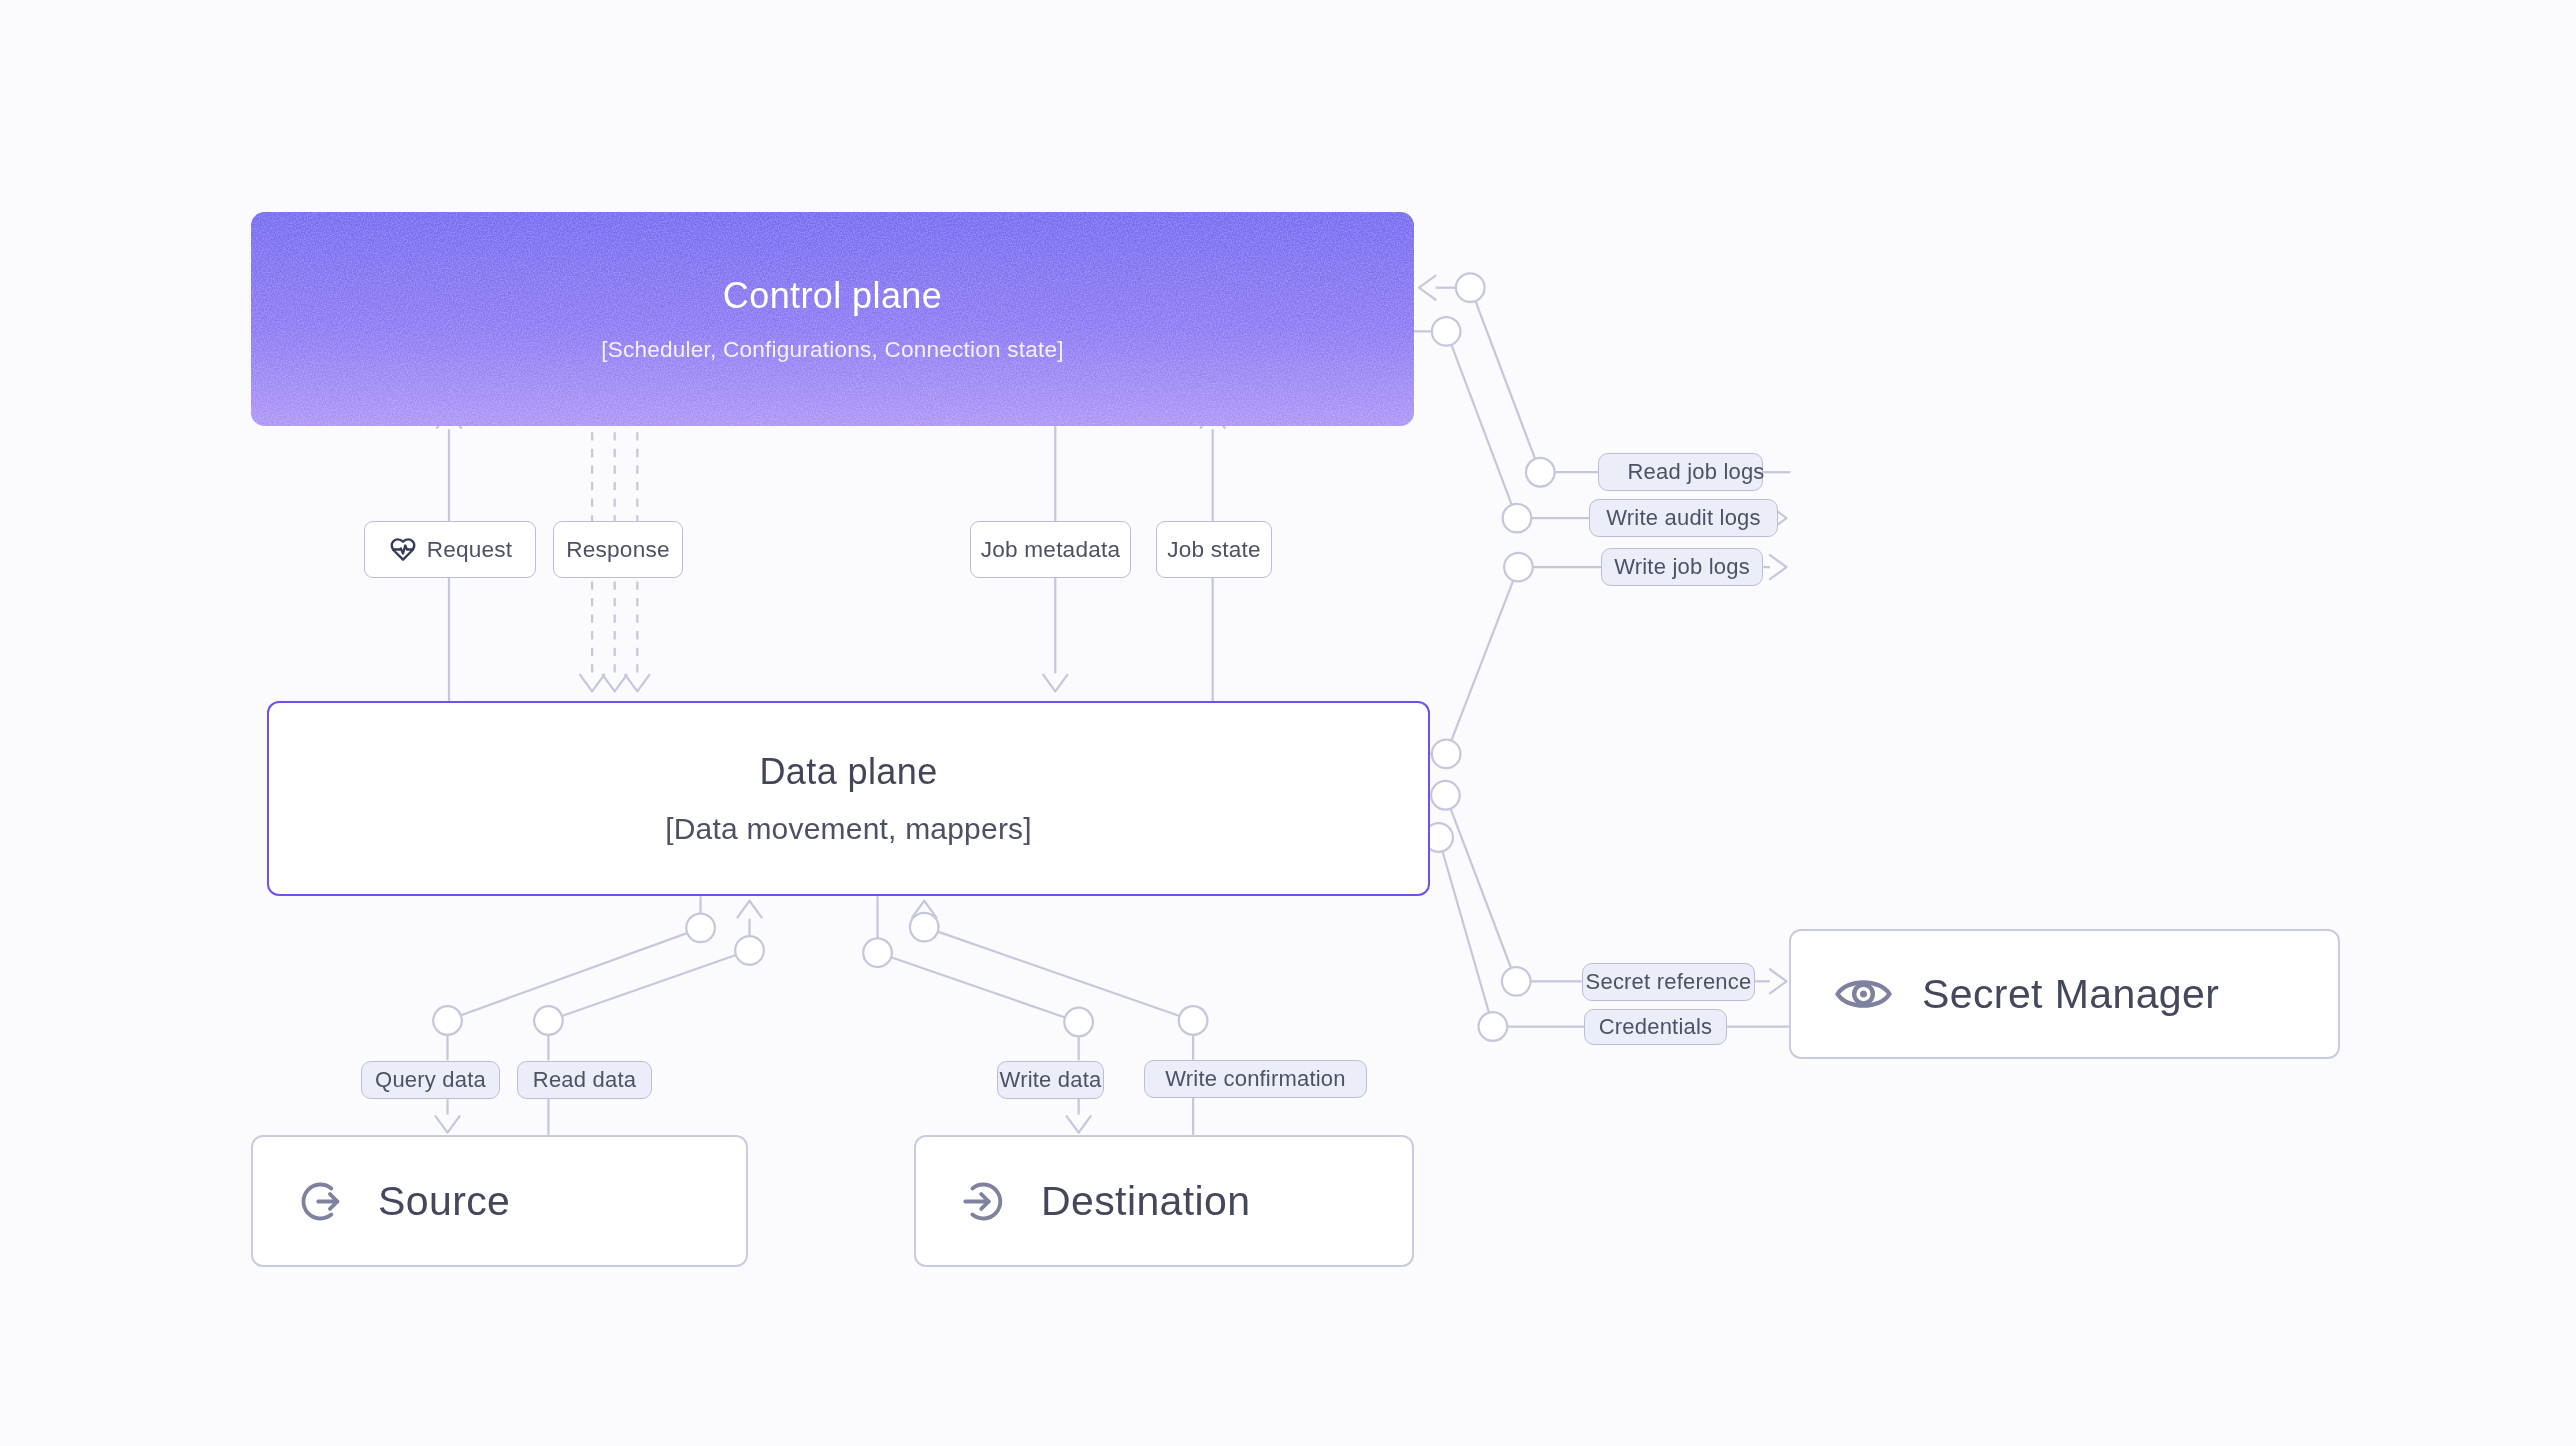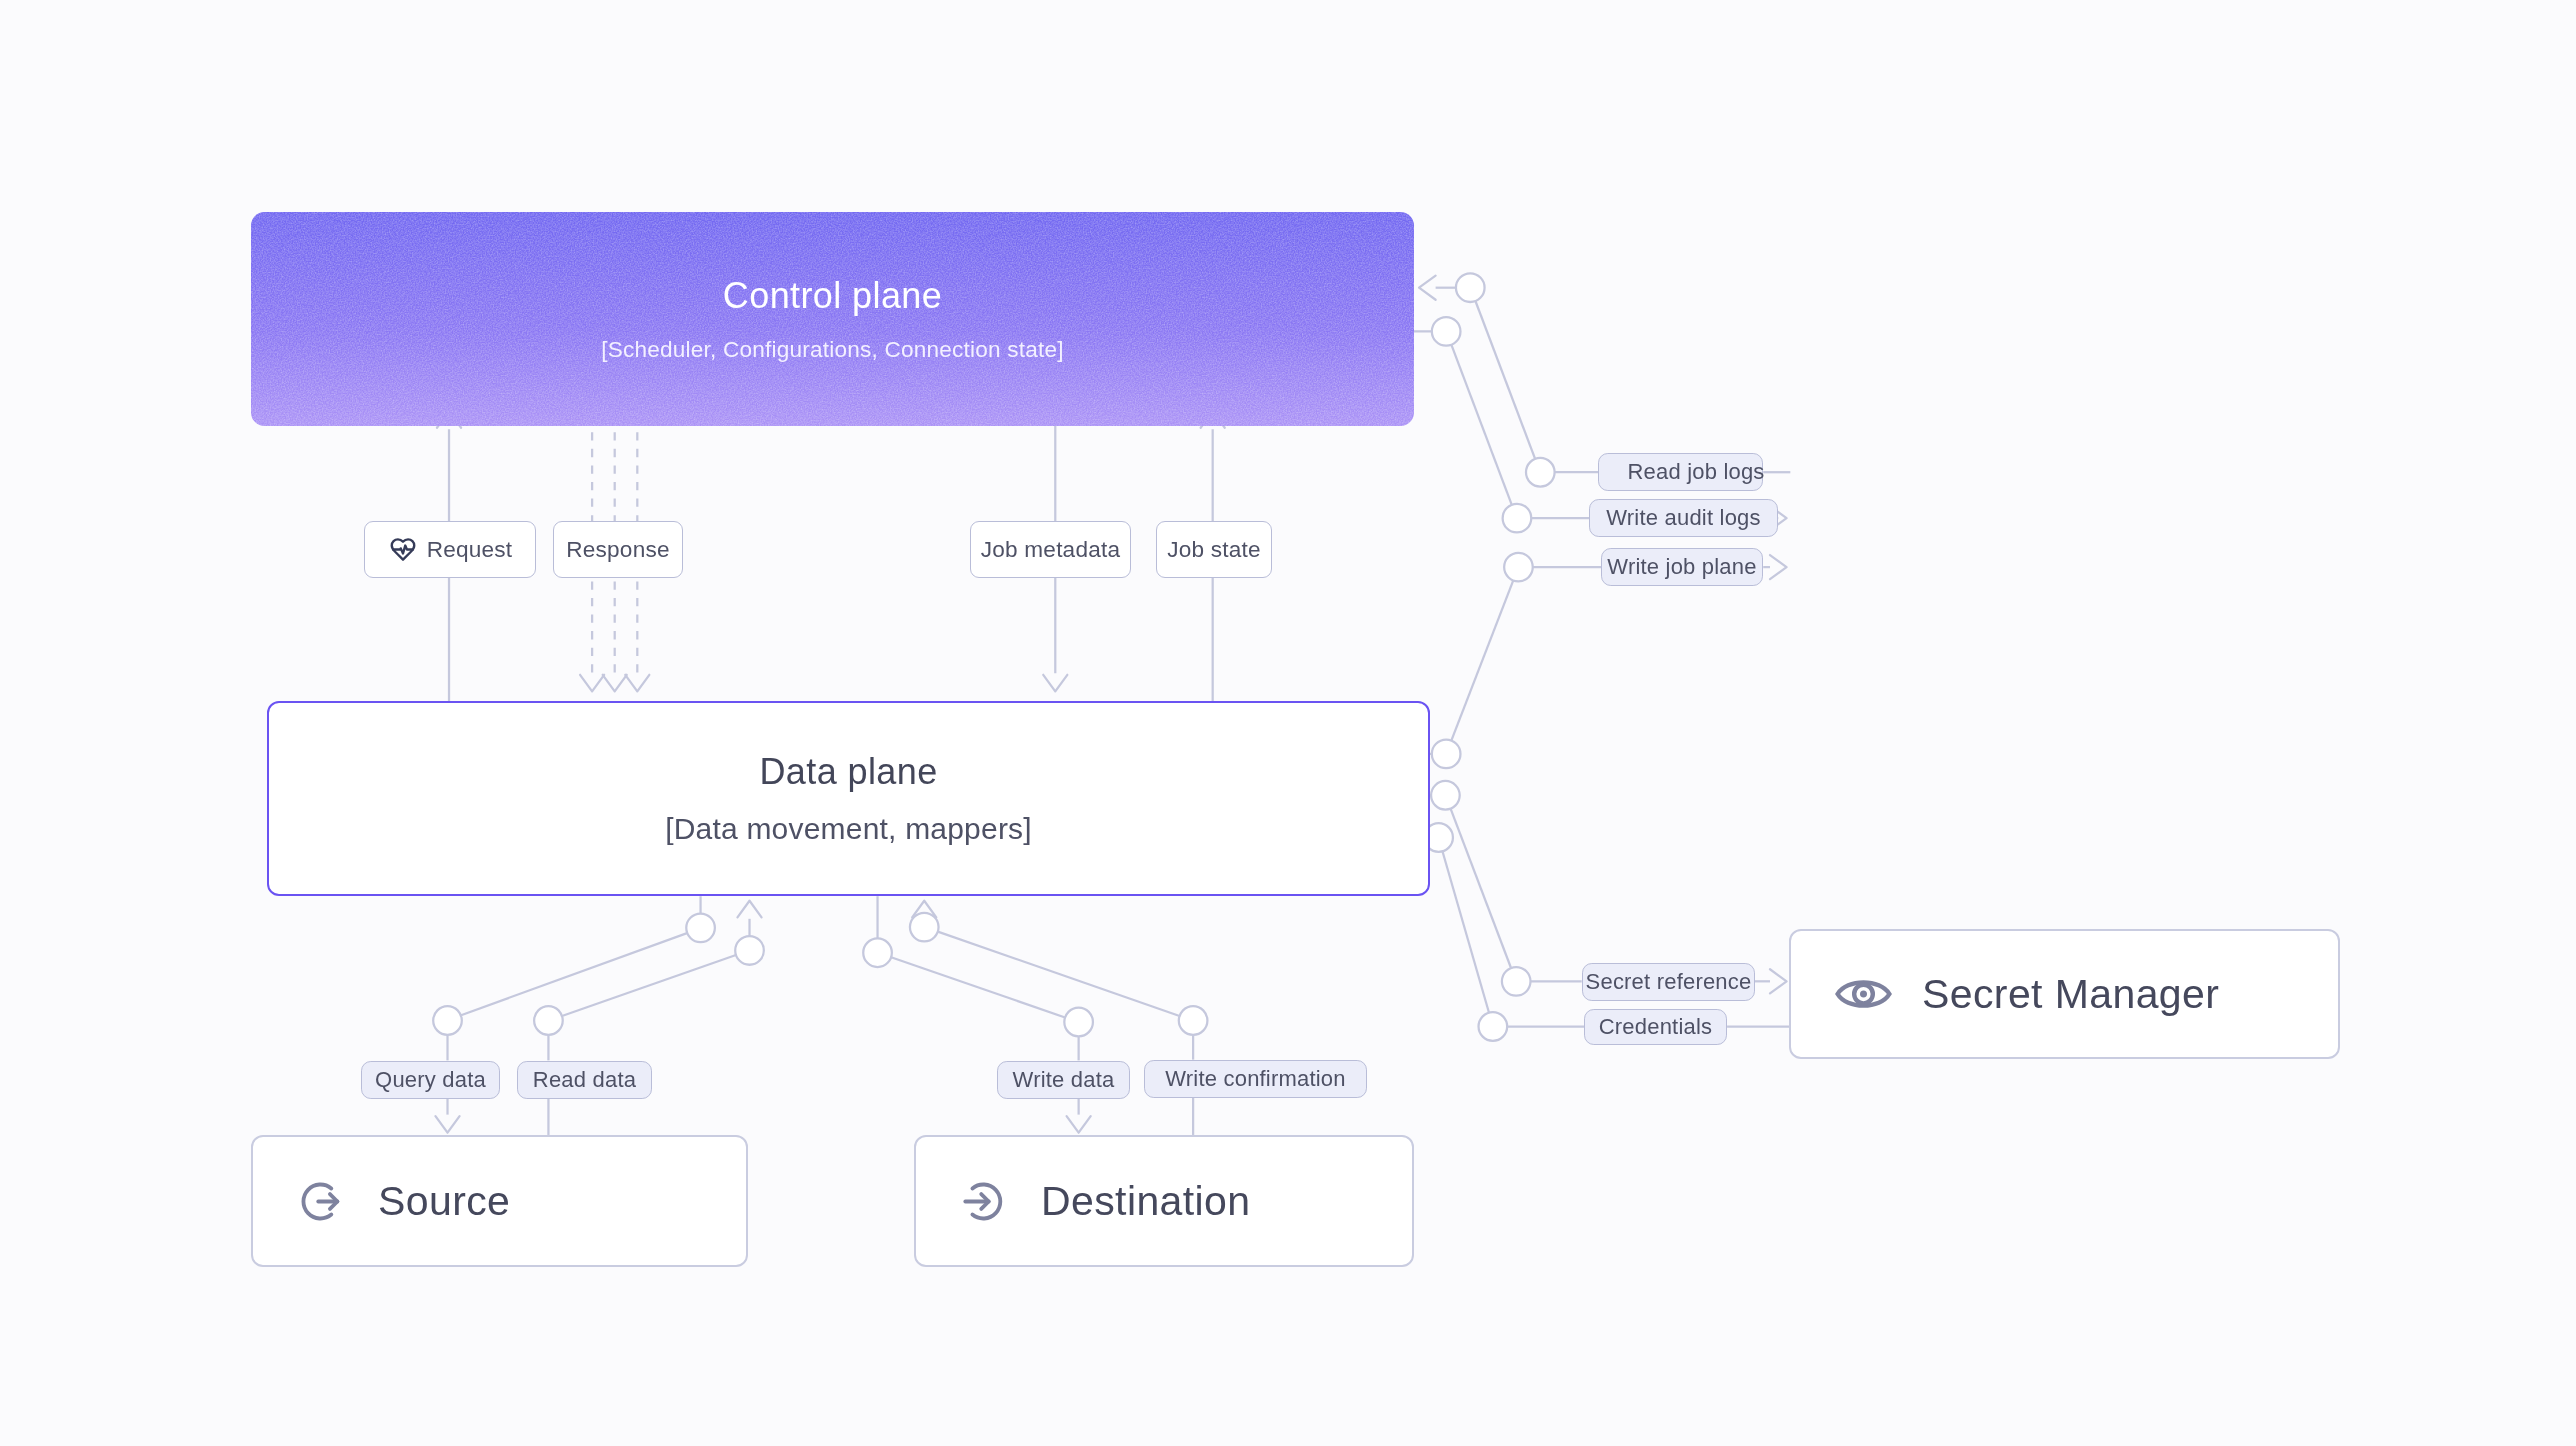--- a/index.html
+++ b/index.html
@@ -202,24 +202,24 @@
         </svg>
     </span>
     <span>Request</span>
   </div>
   <div class="pill white" style="left:553px;top:521px;width:130px;height:57px;">Response</div>
   <div class="pill white" style="left:970px;top:521px;width:161px;height:57px;">Job metadata</div>
   <div class="pill white" style="left:1156px;top:521px;width:116px;height:57px;">Job state</div>
 
   <div class="pill" style="left:1598px;top:453px;width:165px;height:38px;padding-left:31px;">Read job logs</div>
   <div class="pill" style="left:1589px;top:499px;width:189px;height:38px;">Write audit logs</div>
-  <div class="pill" style="left:1601px;top:548px;width:162px;height:38px;">Write job plane</div>
+  <div class="pill" style="left:1601px;top:548px;width:162px;height:38px;">Write job logs</div>
 
   <div class="pill" style="left:1582px;top:963px;width:173px;height:38px;">Secret reference</div>
   <div class="pill" style="left:1584px;top:1009px;width:143px;height:36px;">Credentials</div>
 
   <div class="pill" style="left:361px;top:1061px;width:139px;height:38px;">Query data</div>
   <div class="pill" style="left:517px;top:1061px;width:135px;height:38px;">Read data</div>
-  <div class="pill" style="left:997px;top:1061px;width:133px;height:38px;">Write data</div>
+  <div class="pill" style="left:997px;top:1061px;width:107px;height:38px;">Write data</div>
   <div class="pill" style="left:1144px;top:1060px;width:223px;height:38px;">Write confirmation</div>
 
 </div>
 
 
 </body></html>

